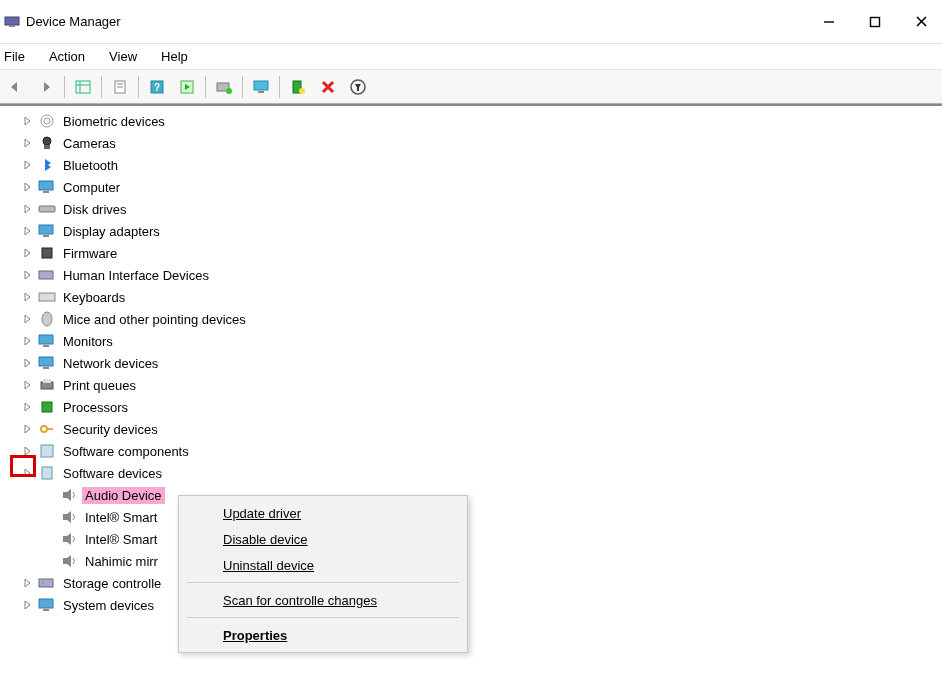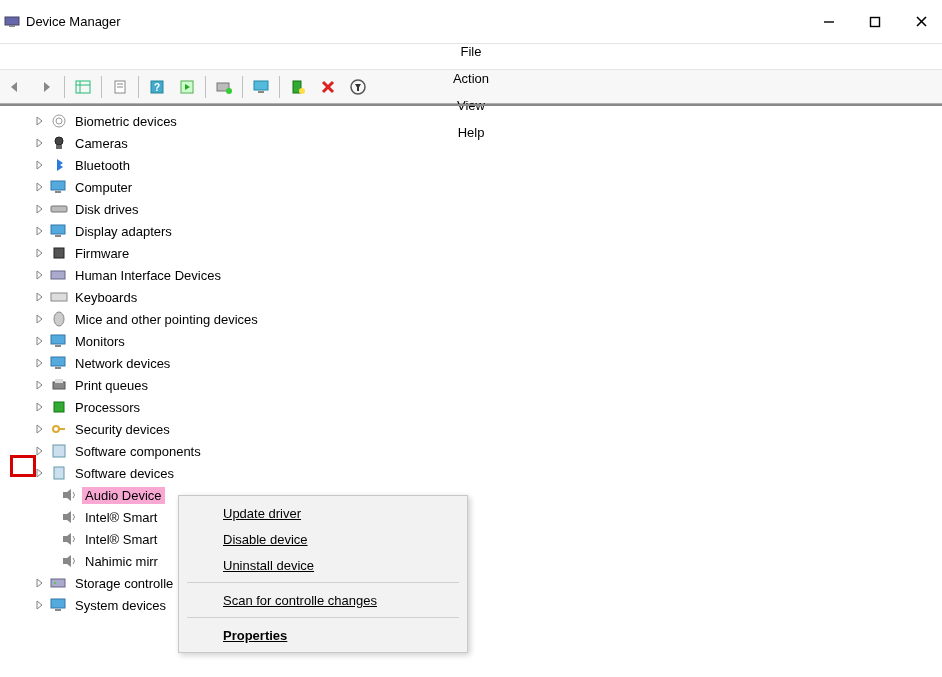--- a/index.html
+++ b/index.html
@@ -38,23 +38,22 @@
     display: inline-flex; align-items: center; justify-content: center;
     font-size: 13px;
     cursor: default;
   }
   
   .menubar {
     height: 26px;
     display: flex;
     align-items: center;
     padding: 0 4px;
-    gap: 12px;
+    gap: 24px;
     border-bottom: 1px solid #e5e5e5;
-    flex-direction: column;
   }
   .menubar .menu-item {
     font-size: 13px;
     cursor: default;
   }
   
   .toolbar {
     height: 34px;
     display: flex;
     align-items: center;
@@ -79,21 +78,21 @@
     position: relative;
     border-top: 2px solid #888;
     height: calc(677px - 28px - 26px - 34px);
     padding-top: 4px;
     overflow: hidden;
   }
   .tree-row {
     display: flex;
     align-items: center;
     height: 22px;
-    padding-left: 32px;
+    padding-left: 20px;
     gap: 4px;
   }
   .tree-row.child { padding-left: 60px; }
   .expander {
     width: 14px; height: 14px;
     display: inline-flex; align-items: center; justify-content: center;
     color: #606060;
     font-size: 10px;
   }
   .node-icon {

